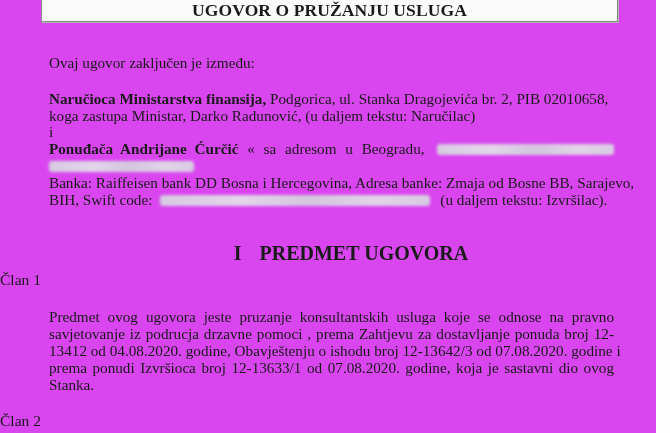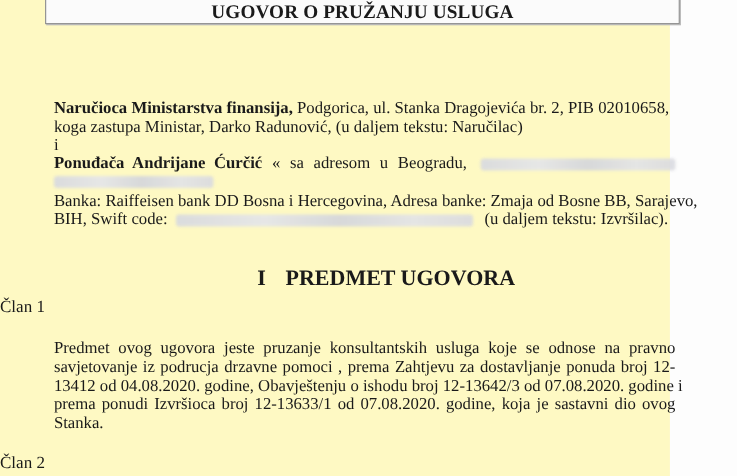--- a/index.html
+++ b/index.html
@@ -12,23 +12,22 @@
       height: 433px;
       overflow: hidden;
       position: relative;
       font-family: "Liberation Serif", "DejaVu Serif", serif;
       color: #1a1a1a;
       font-size: 15.2px;
     }
     .page {
       position: absolute;
       left: 0; top: 0;
-      width: 569px; height: 433px;
-      background: #fef9c3;
-      padding-left: 40px;
+      width: 656px; height: 433px;
+      background: #d946ef;
     }
     .title-box {
       position: absolute;
       left: 41px;
       top: -6px;
       width: 575px;
       height: 26px;
       border: 1.5px solid #8a8a8a;
       box-shadow: 1px 1px 0 #b5b5b5;
       background: #fbfbfb;
@@ -85,20 +84,21 @@
   </style>
 </head>
 <body>
 
 <div class="page">
 
   <div class="title-box">
     <span class="title-text">UGOVOR O PRUŽANJU USLUGA</span>
   </div>
 
+  <div class="line" style="top:54px;">Ovaj ugovor zaključen je  između:</div>
 
   <div class="line" style="top:90px;">
     <b>Naručioca Ministarstva finansija,</b><span> Podgorica, ul. Stanka Dragojevića br. 2, PIB 02010658,</span>
   </div>
   <div class="line" style="top:107px;">koga zastupa Ministar, Darko Radunović, (u daljem tekstu: Naručilac)</div>
   <div class="line" style="top:123px;">i</div>
 
   <div class="line" style="top:140px; width:565px; display:flex; align-items:center;">
     <b style="word-spacing:4px;">Ponuđača Andrijane Ćurčić</b>
     <span style="word-spacing:5px; white-space:pre;"> « sa adresom u Beogradu,</span>

